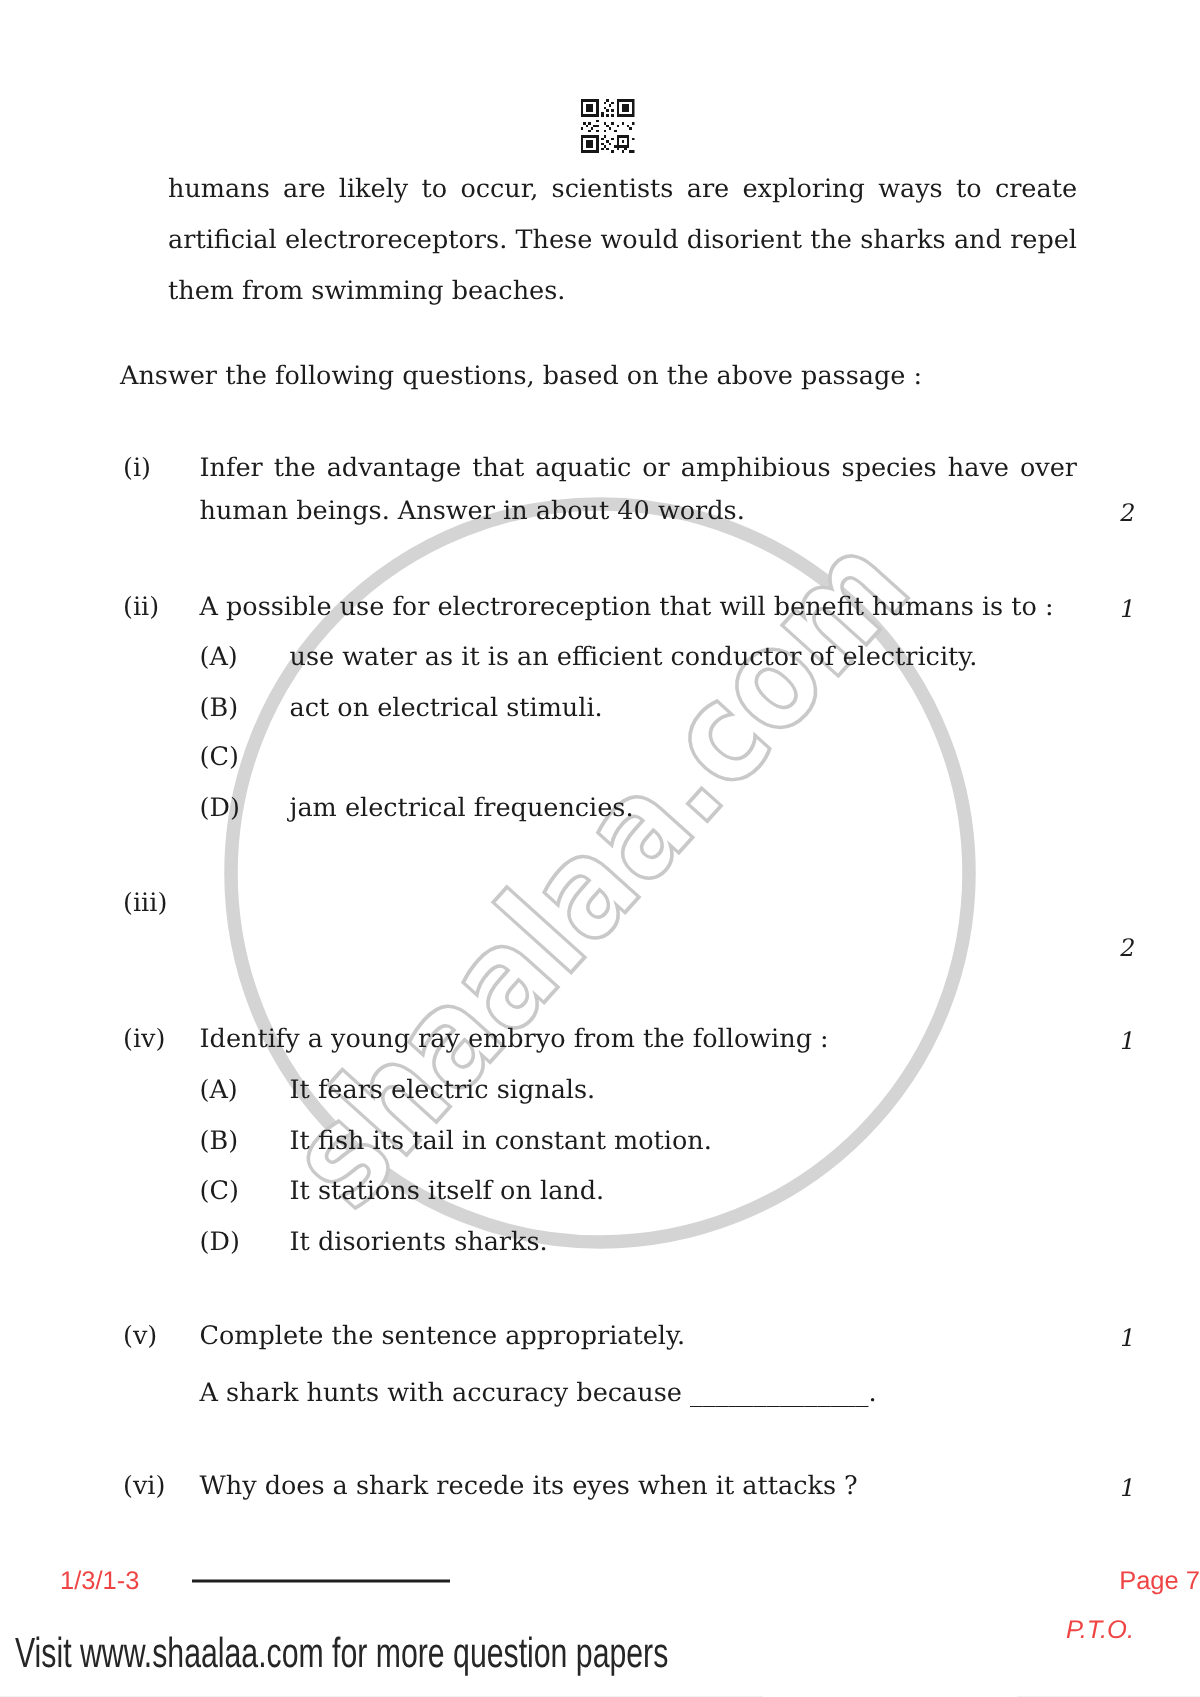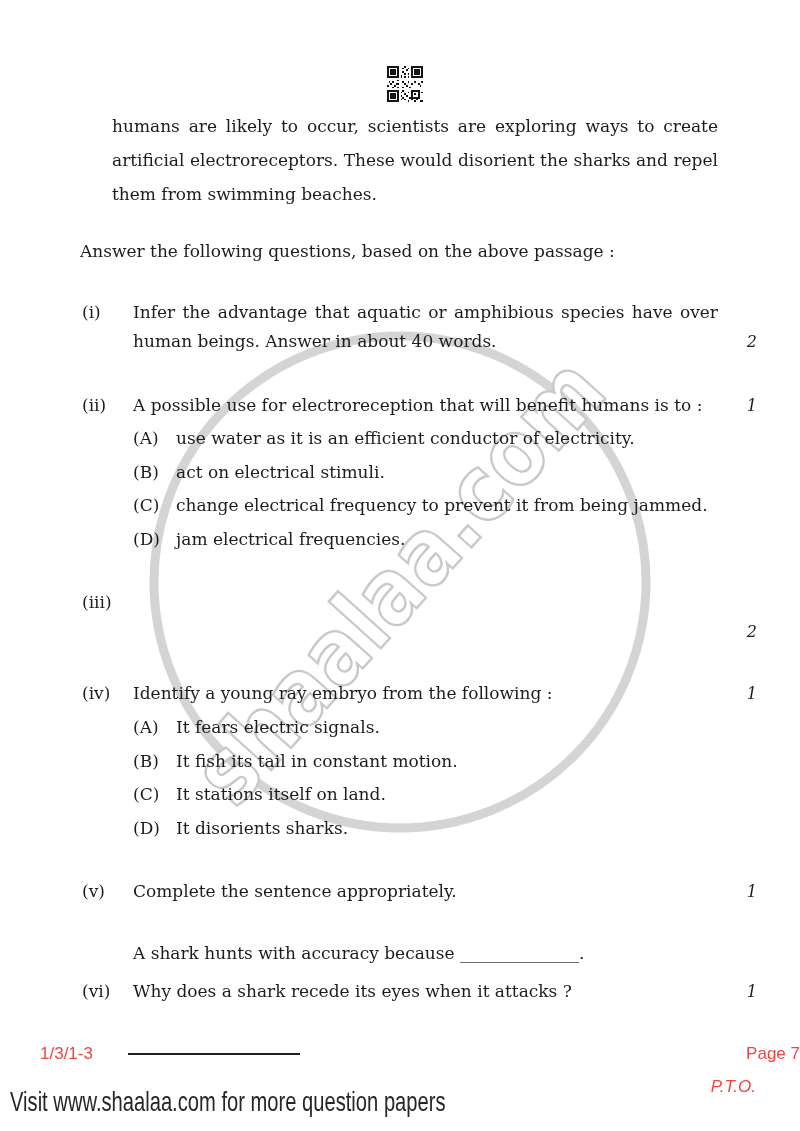--- a/index.html
+++ b/index.html
@@ -36,21 +36,21 @@
   }
   .q-sub{position:absolute;left:133px;font-size:17px;line-height:29px;white-space:nowrap;}
   .q-marks{
     position:absolute;right:43px;
     font-size:16px;line-height:29px;font-style:italic;
   }
   .q-marks.line2{top:29px;}
   .q-marks.line1{top:0;}
   .opt-row{position:absolute;left:0;width:800px;height:29px;}
   .opt-label{position:absolute;left:133px;font-size:17px;line-height:29px;}
-  .opt-text{position:absolute;left:176px;font-size:17px;line-height:29px;white-space:nowrap;}
+  .opt-text{position:absolute;left:193px;font-size:17px;line-height:29px;white-space:nowrap;}
   
   .footer{position:absolute;left:0;top:1044px;width:800px;height:20px;
     font-family:"Liberation Sans", sans-serif;font-size:17px;color:#ef4444;}
   .footer-code{position:absolute;left:40px;top:0;line-height:20px;}
   .footer-line{position:absolute;left:128px;top:9px;width:172px;height:2px;background:#1f1f1f;}
   .footer-page{position:absolute;left:0;top:0;width:800px;text-align:right;line-height:20px;}
   .footer-pto{position:absolute;right:44px;top:0;font-style:italic;line-height:20px;margin-top:33px;}
   
   .bottom-bar{
     position:absolute;left:10px;top:1086px;width:780px;height:34px;
@@ -163,21 +163,20 @@
     <div class="opt-row" style="top:424px;">
       <span class="opt-label">(A)</span>
       <span class="opt-text">use water as it is an efficient conductor of electricity.</span>
     </div>
     <div class="opt-row" style="top:458px;">
       <span class="opt-label">(B)</span>
       <span class="opt-text">act on electrical stimuli.</span>
     </div>
     <div class="opt-row" style="top:491px;">
       <span class="opt-label">(C)</span>
-      <span class="opt-text">change electrical frequency to prevent it from being jammed.</span>
     </div>
     <div class="opt-row" style="top:525px;">
       <span class="opt-label">(D)</span>
       <span class="opt-text">jam electrical frequencies.</span>
     </div>
 
     <div class="question" style="top:588px;">
       <span class="q-num">(iii)</span>
       <span class="q-marks line2">2</span>
     </div>
@@ -201,21 +200,21 @@
     </div>
     <div class="opt-row" style="top:814px;">
       <span class="opt-label">(D)</span>
       <span class="opt-text">It disorients sharks.</span>
     </div>
 
     <div class="question" style="top:877px;">
       <span class="q-num">(v)</span>
       <div class="q-body">Complete the sentence appropriately.</div>
       <span class="q-marks line1">1</span>
-      <span class="q-sub" style="top:38px;margin-top:24px;">A shark hunts with accuracy because ______________.</span>
+      <span class="q-sub" style="top:38px;">A shark hunts with accuracy because ______________.</span>
     </div>
 
     <div class="question" style="top:977px;">
       <span class="q-num">(vi)</span>
       <div class="q-body">Why does a shark recede its eyes when it attacks ?</div>
       <span class="q-marks line1">1</span>
     </div>
 
     <div class="footer">
       <span class="footer-code">1/3/1-3</span>

